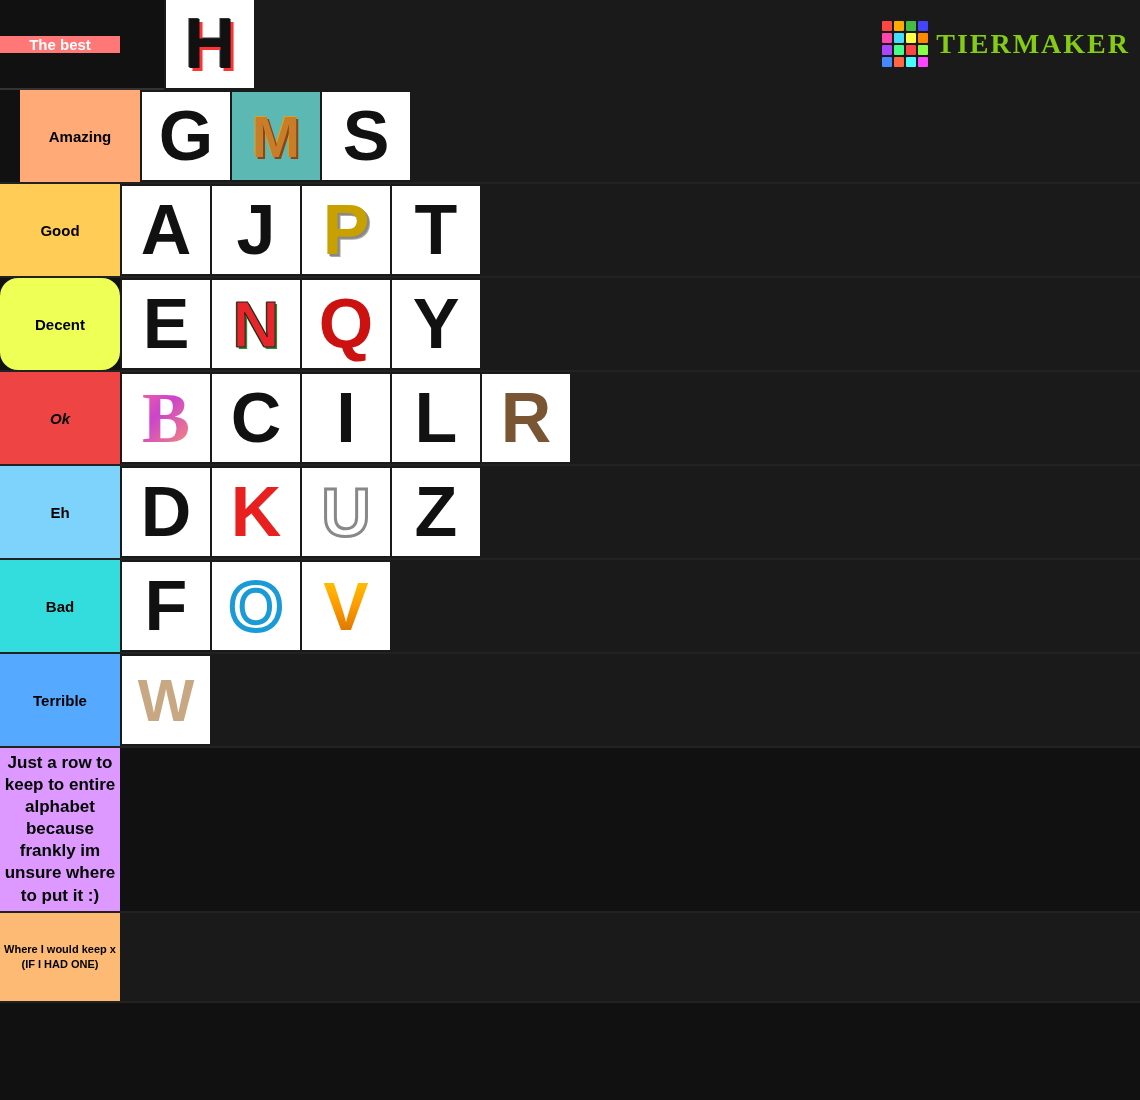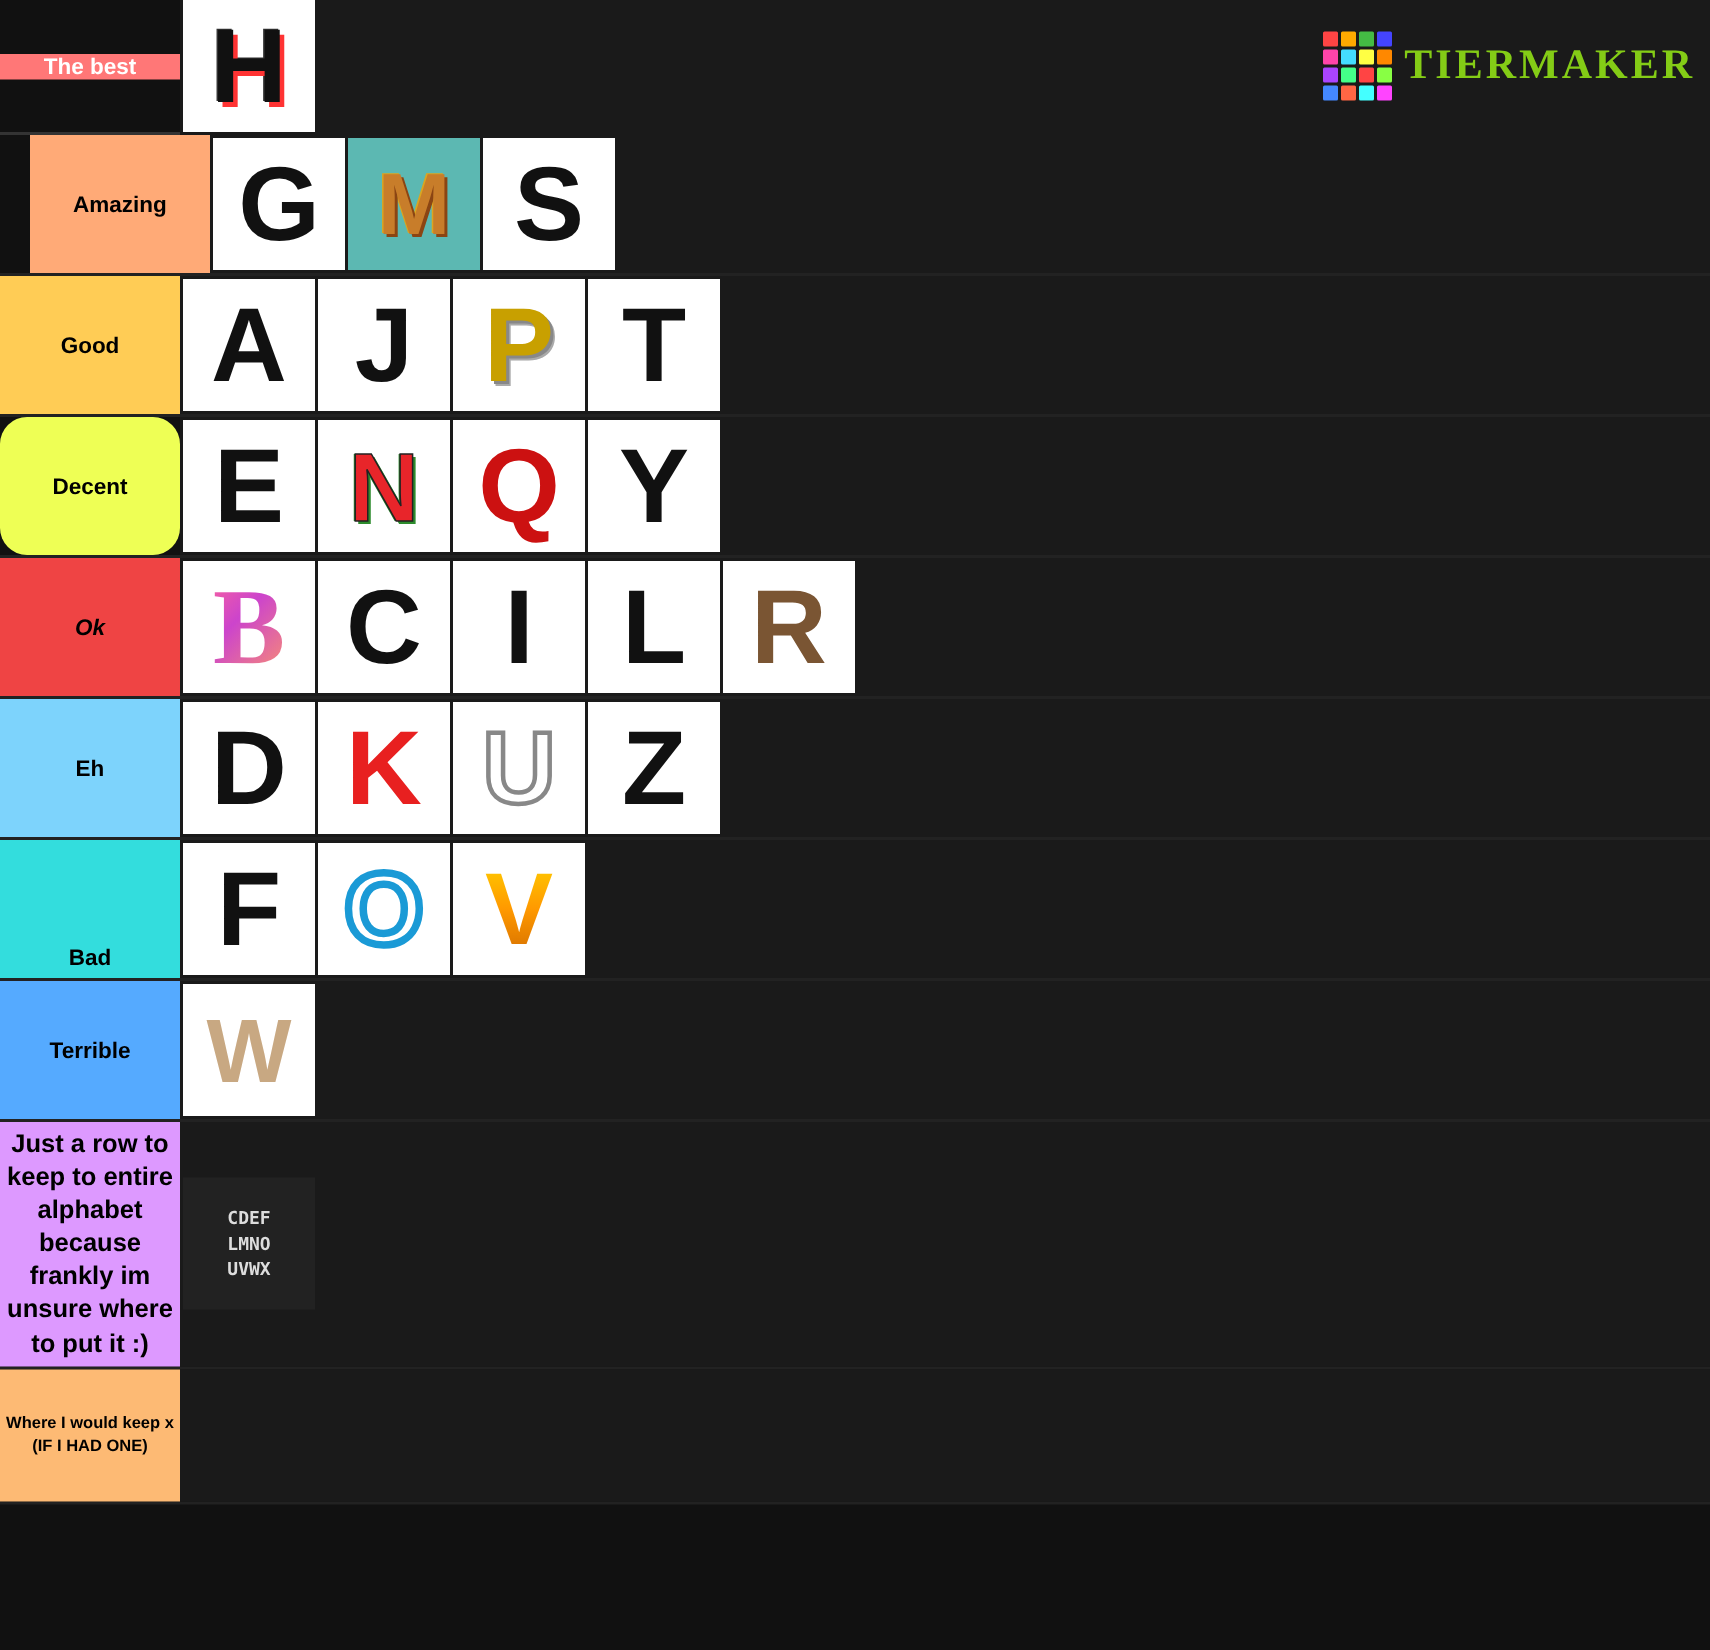--- a/index.html
+++ b/index.html
@@ -50,20 +50,21 @@
       position: relative;
     }
     
     .header-row {
       display: flex;
       background: #111;
       border-bottom: 2px solid #333;
       height: 90px;
       align-items: center;
       position: relative;
+      gap: 44px;
     }
     .header-label {
       min-width: 120px;
       max-width: 120px;
       display: flex;
       align-items: center;
       justify-content: center;
       color: #fff;
       font-size: 15px;
       font-weight: bold;
@@ -423,21 +424,21 @@
       <div class="tier-item">
         <span class="letter-U">U</span>
       </div>
       <div class="tier-item">
         <span class="letter-Z">Z</span>
       </div>
     </div>
   </div>
 
   <div class="tier-row">
-    <div class="tier-label" style="background:#33dddd;align-items:flex-end;">
+    <div class="tier-label" style="background:#33dddd;">
       <span>Bad</span>
     </div>
     <div class="tier-items">
       <div class="tier-item">
         <span class="letter-F">F</span>
       </div>
       <div class="tier-item">
         <span class="letter-O-blue">O</span>
       </div>
       <div class="tier-item">
@@ -454,25 +455,20 @@
       <div class="tier-item">
         <span class="letter-W">W</span>
       </div>
     </div>
   </div>
 
   <div class="tier-row" style="min-height: 110px;">
     <div class="tier-label last-row-label" style="background:#dd99ff; font-size:17px;">
       <span>Just a row to keep to entire alphabet because frankly im unsure where to put it :)</span>
     </div>
-    <div class="tier-items">
-      <div class="tier-item-alphabet">
-        <span style="font-family:monospace;font-size:12px;color:#ddd;line-height:1.4;">CDEF<br>LMNO<br>UVWX</span>
-      </div>
-    </div>
   </div>
 
   <div class="tier-row" style="min-height: 90px;">
     <div class="tier-label last-row-label" style="background:#fdba74; font-size:11px;align-items:center;">
       <span>Where I would keep x (IF I HAD ONE)</span>
     </div>
     <div class="tier-items">
     </div>
   </div>
 </div>

